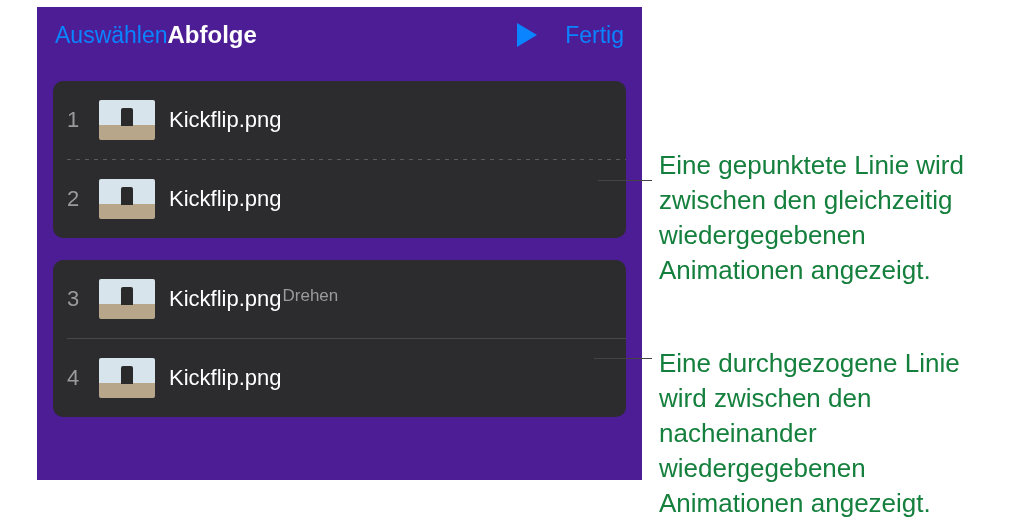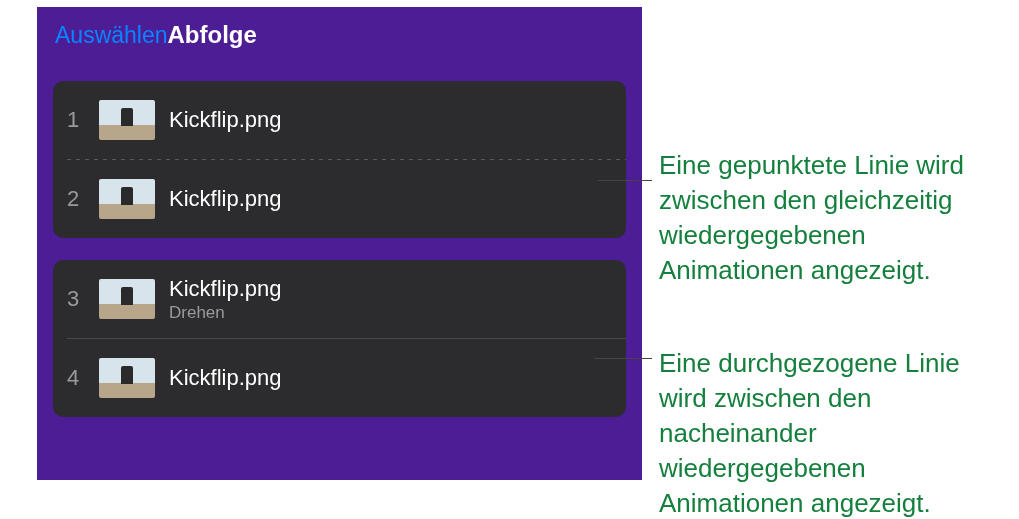--- a/index.html
+++ b/index.html
@@ -100,21 +100,21 @@
       top: 8px;
       left: 50%;
       transform: translateX(-50%);
       width: 12px;
       height: 18px;
       background: #2a2a2a;
       border-radius: 2px 2px 0 0;
     }
     .row-text {
       display: flex;
-      flex-direction: column;
+      flex-direction: row;
       gap: 1px;
     }
     .row-title {
       color: #ffffff;
       font-size: 22px;
       font-weight: 400;
     }
     .row-sub {
       color: #9a9a9e;
       font-size: 17px;
@@ -152,20 +152,24 @@
 <body>
 
 <div class="panel">
   <div class="panel-header">
     <div class="header-left">
       <span class="link-btn">Auswählen</span>
     </div>
     <div class="header-center">
       <span class="panel-title">Abfolge</span>
     </div>
+    <div class="header-right">
+      <div class="play-icon"></div>
+      <span class="link-btn">Fertig</span>
+    </div>
   </div>
 
   <div class="groups">
 
     <div class="group">
       <div class="row">
         <span class="row-num">1</span>
         <div class="thumb"></div>
         <div class="row-text">
           <span class="row-title">Kickflip.png</span>

